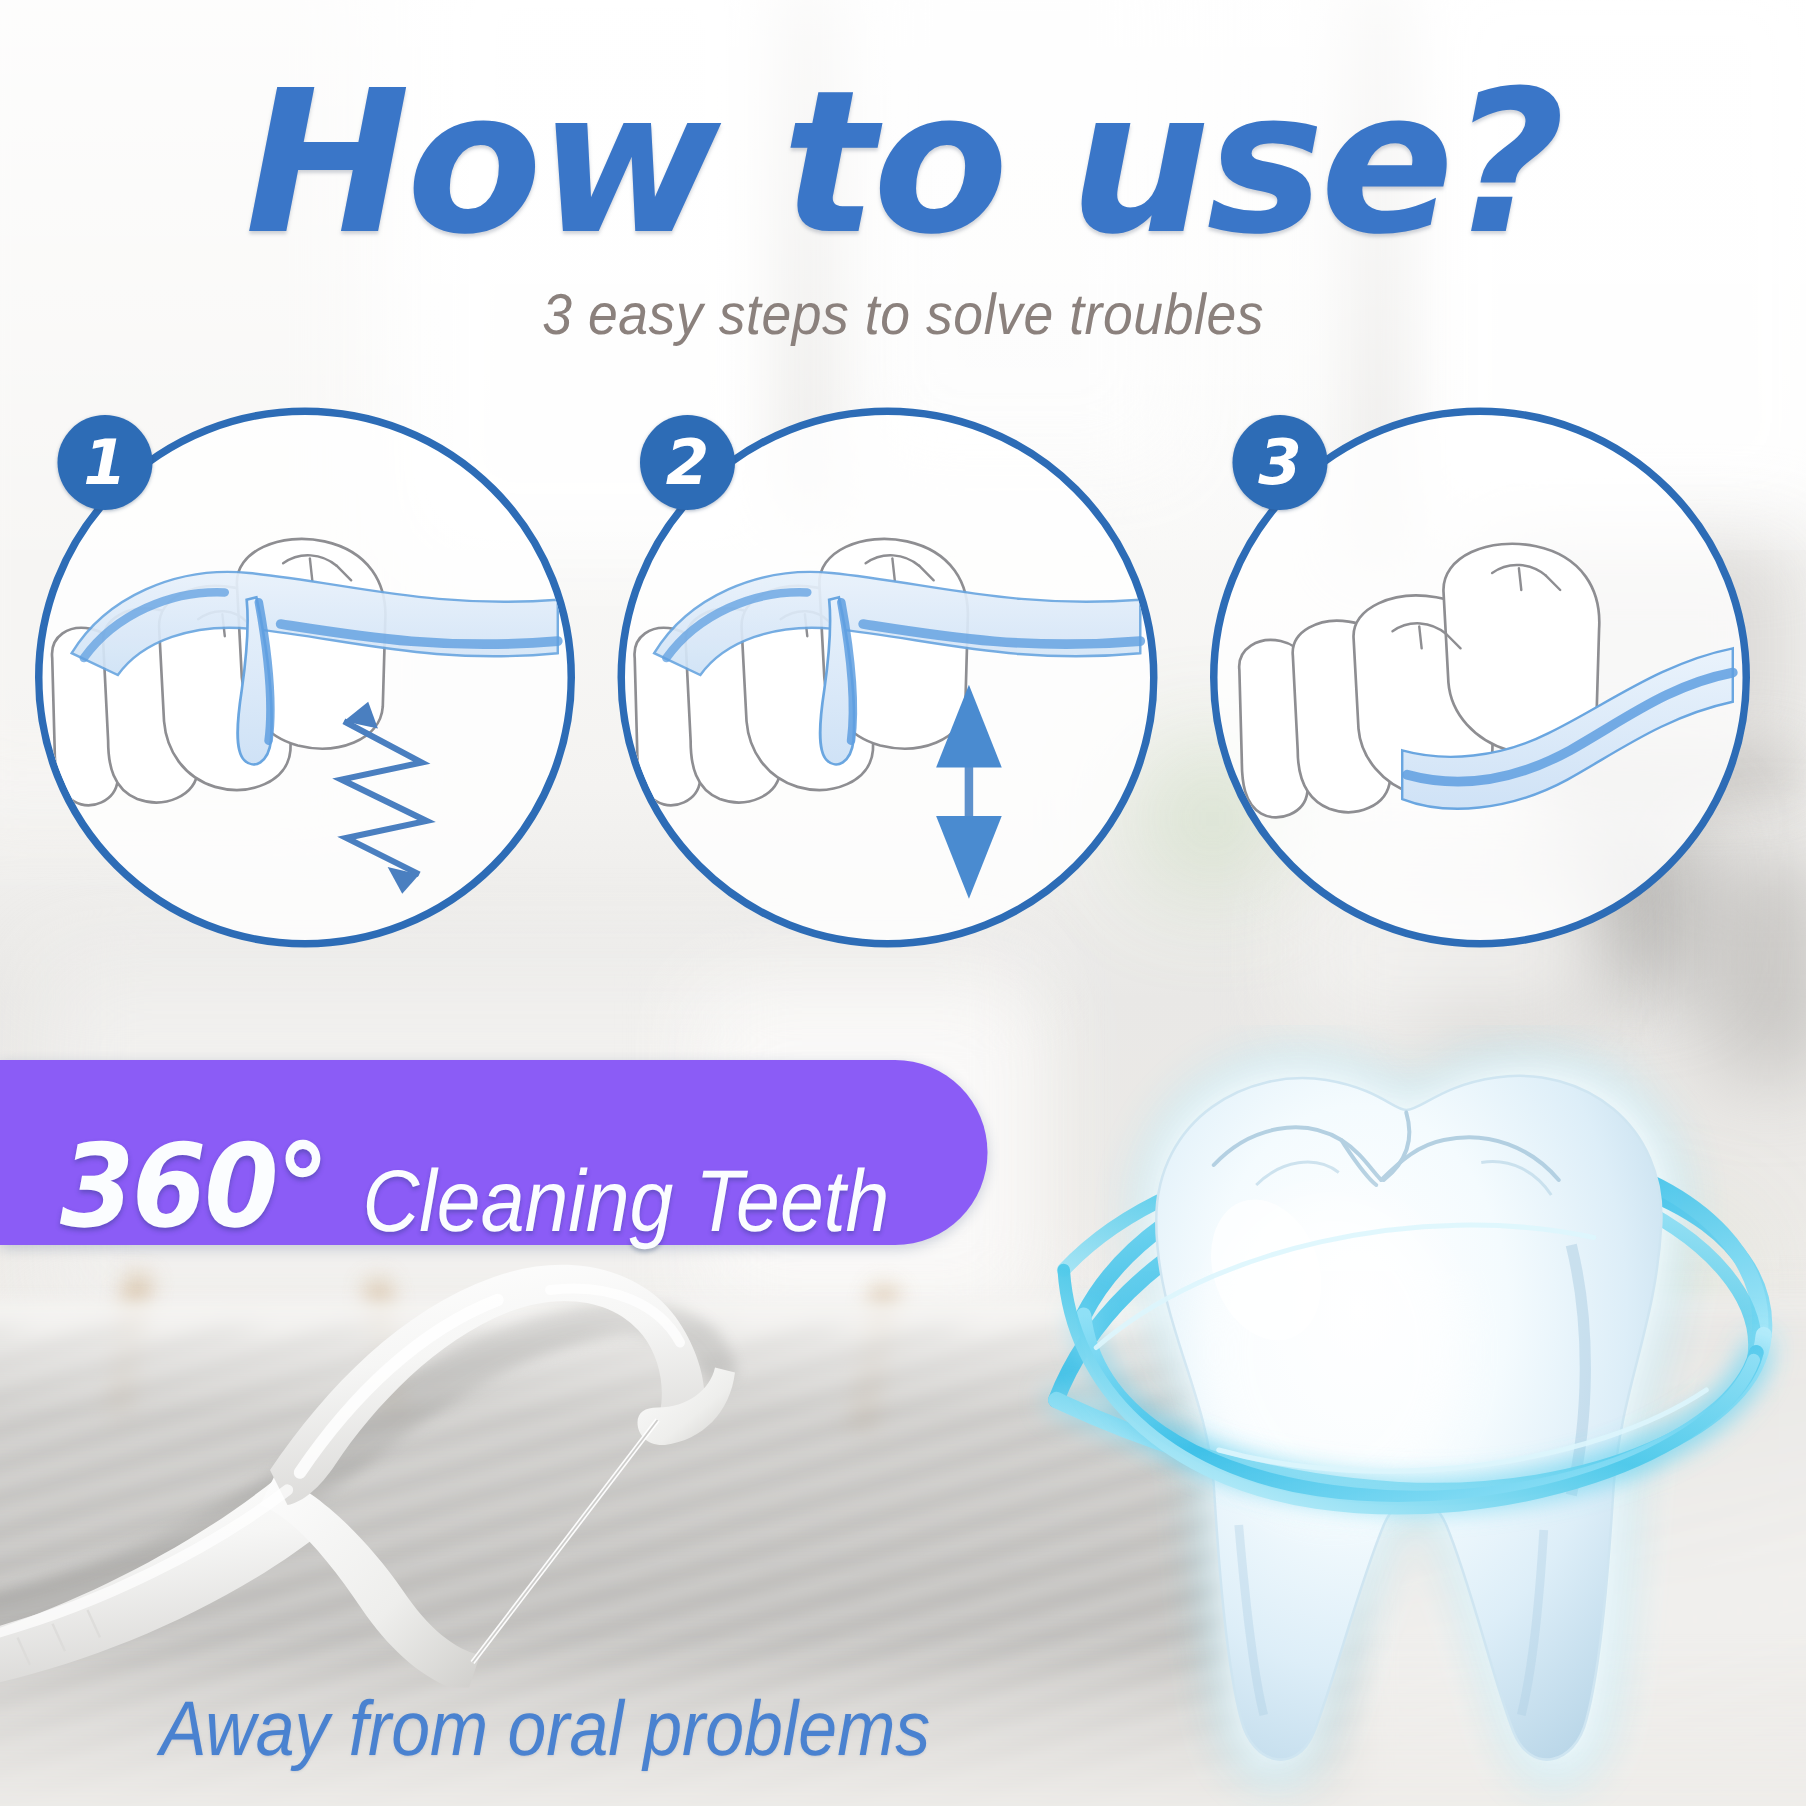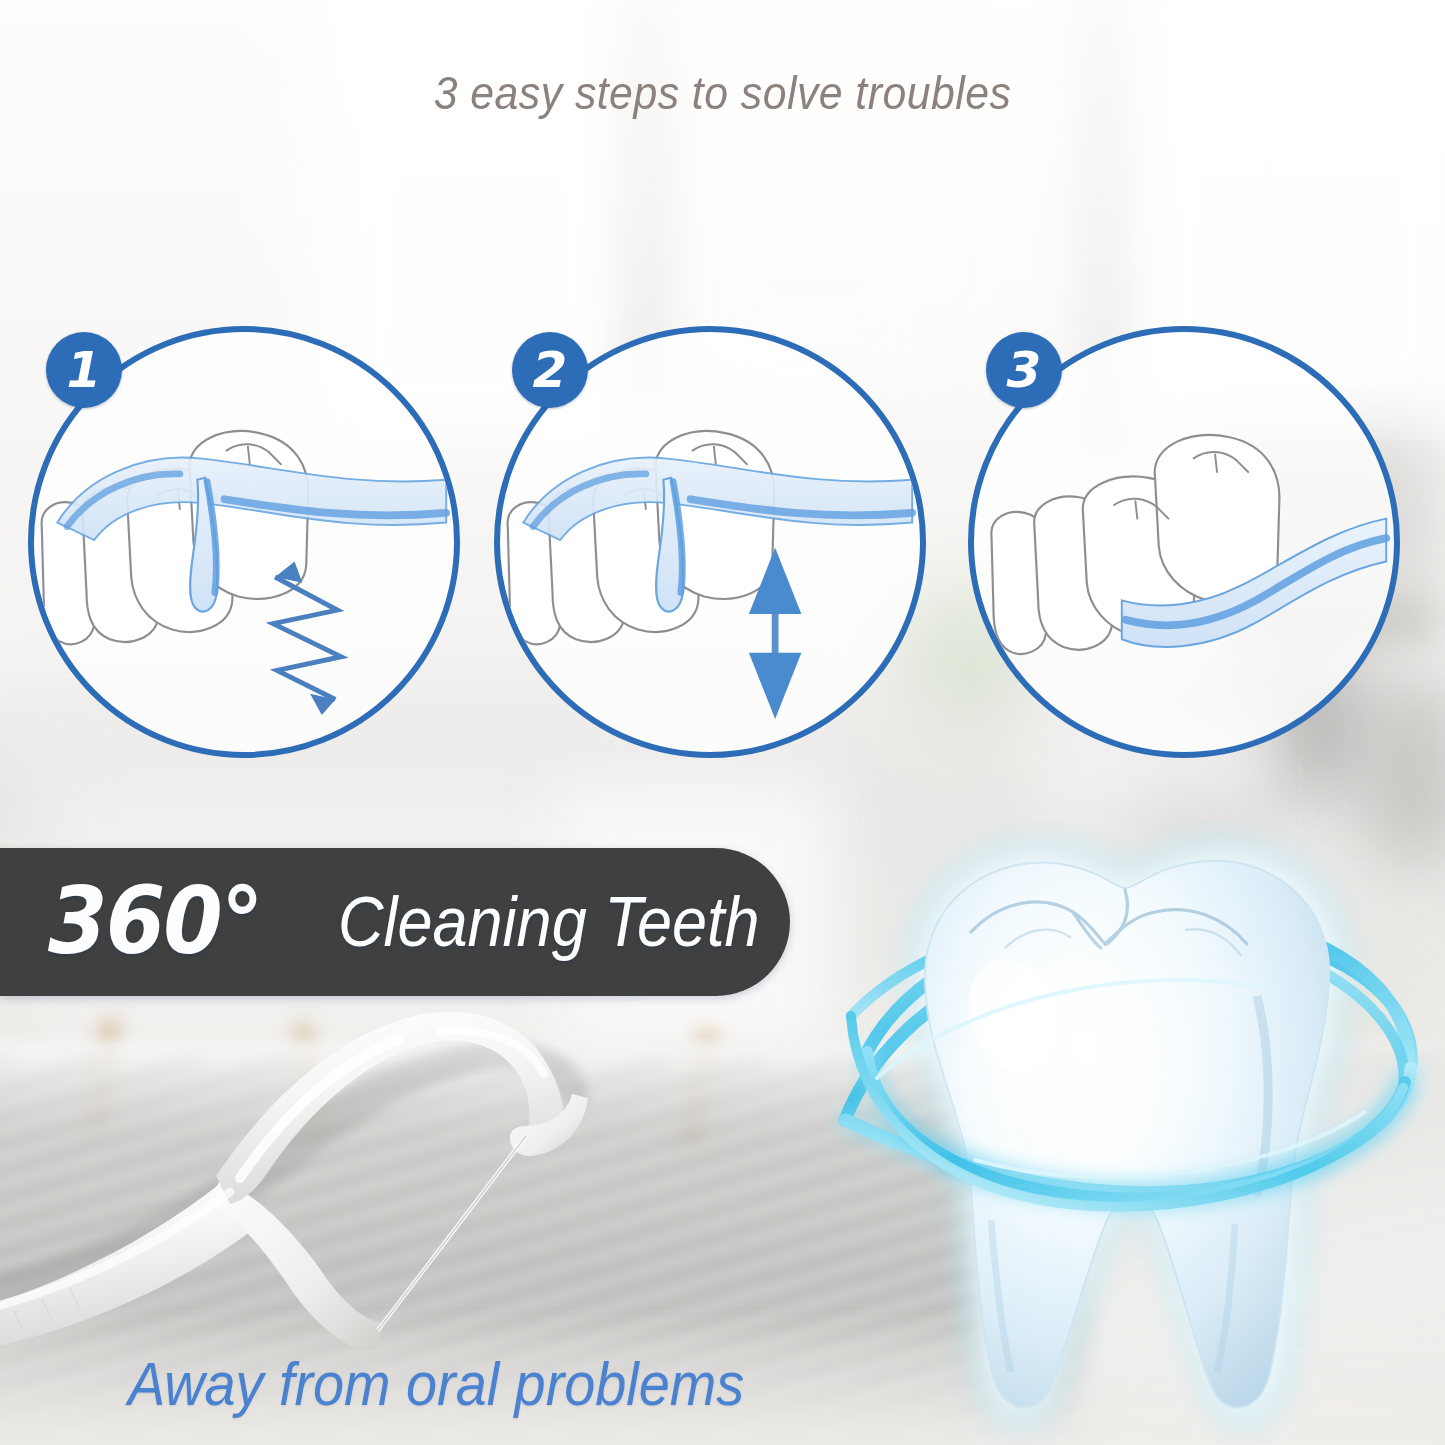--- a/index.html
+++ b/index.html
@@ -159,28 +159,27 @@
     font-family: "DejaVu Sans", sans-serif;
     z-index: 4;
     box-shadow: 0 1px 3px rgba(40,70,110,.35);
   }
 
   
   .banner {
     position: absolute;
     left: 0; top: 848px;
     width: 790px; height: 148px;
-    background: #404040;
+    background: #8b5cf6;
     border-radius: 0 76px 76px 0;
     display: flex;
-    align-items: center;
+    align-items: flex-end;
     padding-left: 48px;
     box-sizing: border-box;
     box-shadow: 0 3px 10px rgba(40,70,120,.22);
-    gap: 48px;
   }
   .banner-360 {
     color: #fbfdff;
     font-size: 92px;
     font-weight: 700;
     font-style: italic;
     font-family: "DejaVu Sans", sans-serif;
     letter-spacing: -2px;
     line-height: 1;
     text-shadow: 0 2px 4px rgba(20,50,95,.35);
@@ -249,20 +248,21 @@
     <div class="woodleg" style="left:300px; top:1025px; width:16px; height:105px; transform:rotate(-7deg);"></div>
     <div class="woodleg" style="left:690px; top:1030px; width:18px; height:115px; transform:rotate(10deg);"></div>
     <div class="bg-blob rug"></div>
     <div class="rugfade"></div>
     <div class="floorR"></div>
     <div class="floorBottom"></div>
     <div class="topwash"></div>
   </div>
 
   <div class="header">
+    <div class="title">How to use?</div>
     <div class="subtitle">3 easy steps to solve troubles</div>
   </div>
 
   <div class="steps">
 
     <div class="step step-1">
       <div class="circle">
         <svg class="circle-art" viewBox="0 0 432 432" xmlns="http://www.w3.org/2000/svg">
           <defs>
             <linearGradient id="pickfill1" x1="0" y1="0" x2="0" y2="1">

